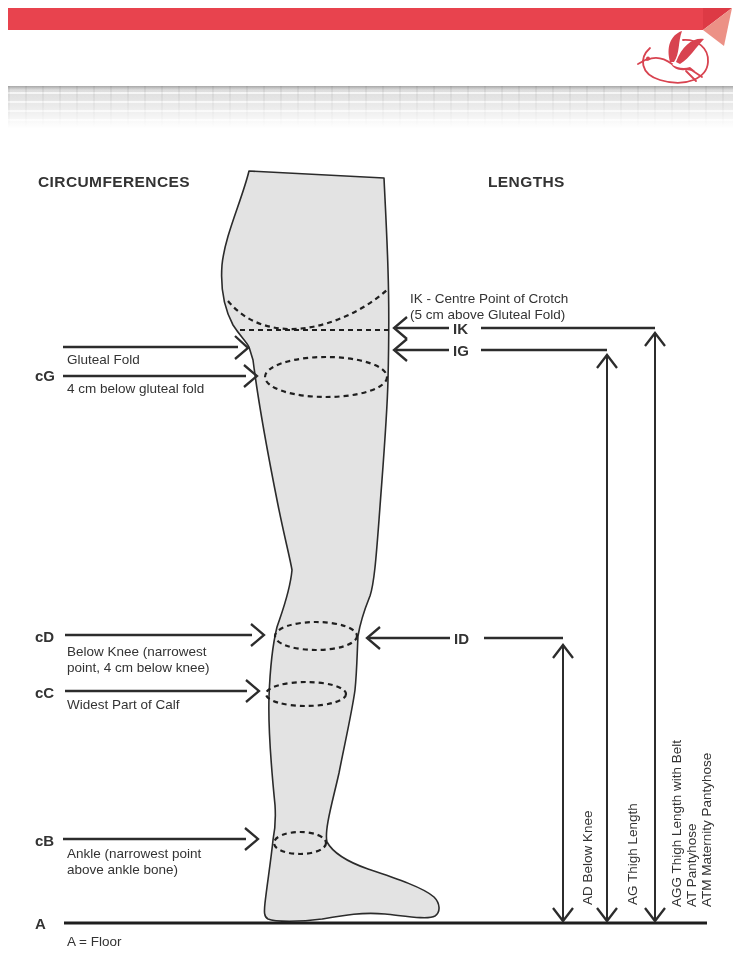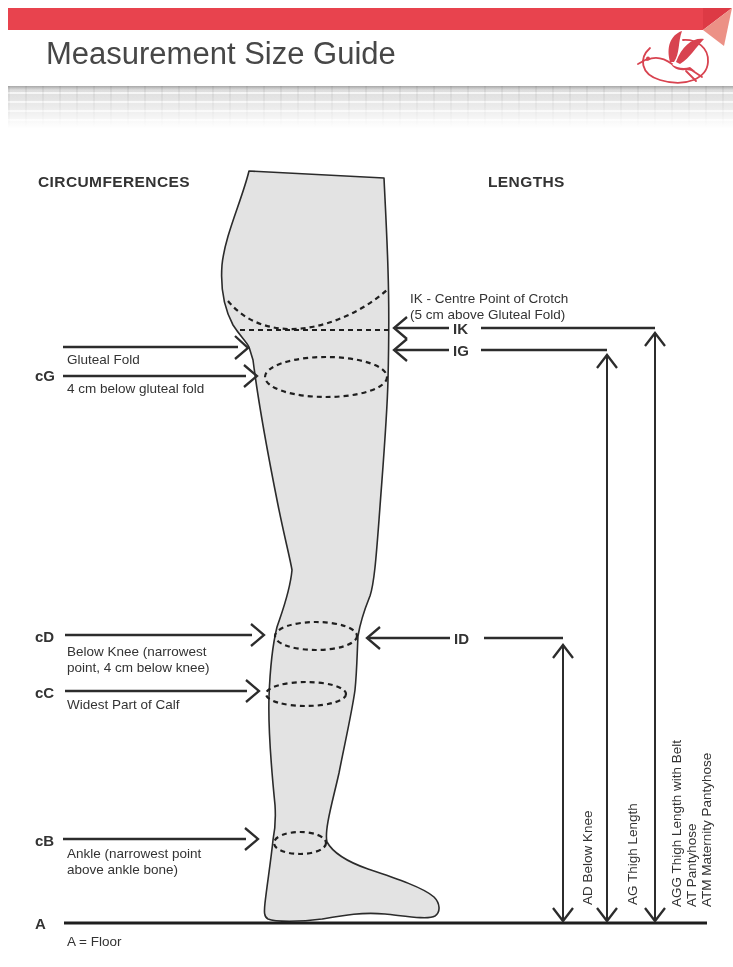--- a/index.html
+++ b/index.html
@@ -42,21 +42,20 @@
 <body>
 
 <div class="page">
 
   <svg class="ribbon" width="733" height="52" viewBox="0 0 733 52">
     <rect x="8" y="8" width="695" height="22" fill="#e8434e"></rect>
     <polygon points="703,8 732,8 703,30" fill="#dd3a45"></polygon>
     <polygon points="703,30 732,8 724,46" fill="#ec9186"></polygon>
   </svg>
 
-  <div class="page-title">Measurement Size Guide</div>
 
   <svg class="logo" width="82" height="64" viewBox="0 0 82 64">
     <path class="logo-stroke" d="M16,21 C5,31 6,47 26,53 C52,61 73,51 74,35 C75,21 63,12 49,13"></path>
     <path class="logo-stroke" d="M4,37 L13,32"></path>
     <path class="logo-stroke" d="M13,33 C21,29 30,31 38,37"></path>
     <circle class="logo-fill" cx="14" cy="31.5" r="2"></circle>
     <path class="logo-fill" d="M36,35 C32,21 36,8 48,4 C44,14 46,27 40,35 Z"></path>
     <path class="logo-fill" d="M42,35 C48,18 60,10 70,12 C62,20 56,31 46,37 Z"></path>
     <path class="logo-fill" d="M37,37 C43,41 50,42 56,40 L61,44 L51,43 C45,44 39,41 37,37 Z"></path>
     <path class="logo-stroke" d="M56,42 L68,50 M52,44 L62,54"></path>

